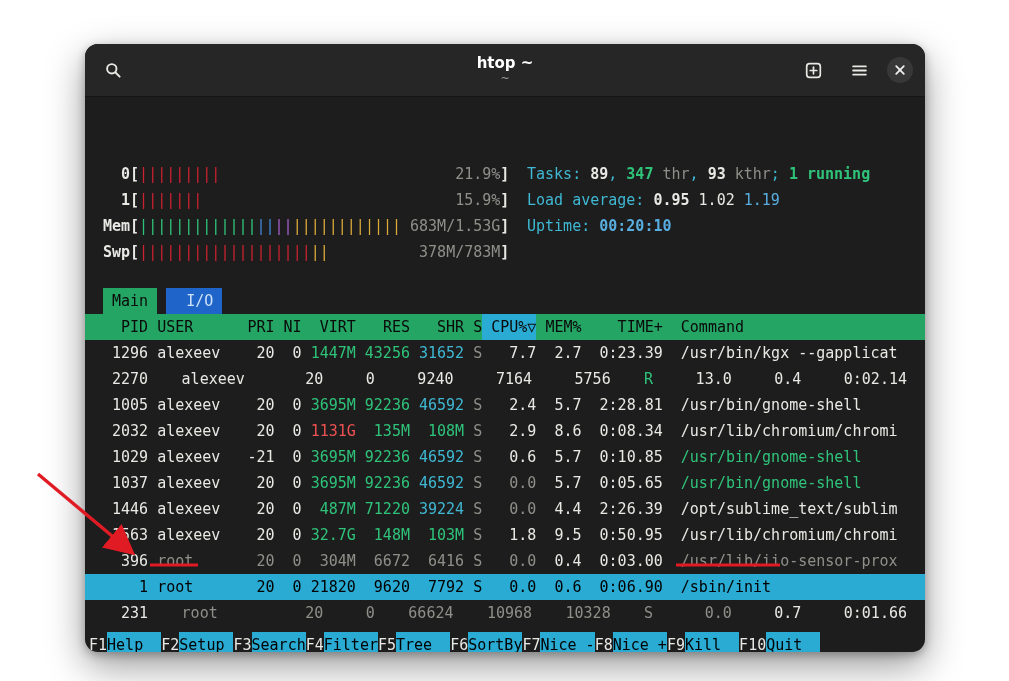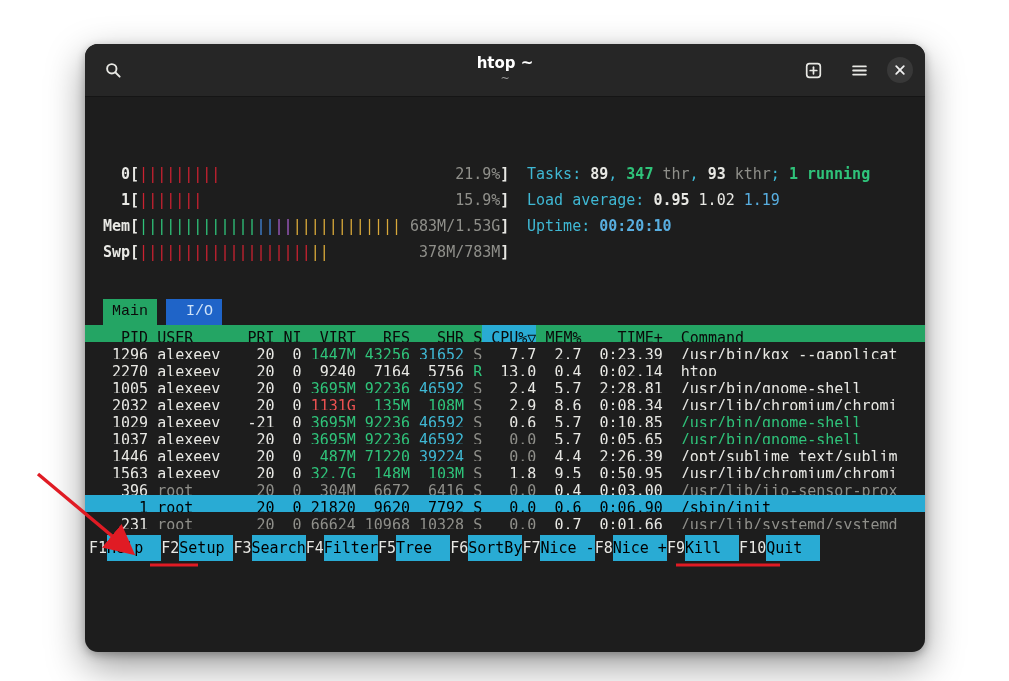--- a/index.html
+++ b/index.html
@@ -34,26 +34,26 @@
   .meters-right{margin-left:14px;}
   .info-line{height:26px;line-height:26px;white-space:pre;}
   .t-lbl{color:var(--cyan);}
   .t-val{color:var(--fg);font-weight:bold;}
   .t-valn{color:var(--fg);}
   .t-grn{color:var(--green);font-weight:bold;}
   .t-dim{color:var(--dim);}
   .t-blu{color:var(--blue);}
   .t-upt{color:var(--blue);font-weight:bold;}
   
-  .tabs{margin-top:34px;padding:0 18px;height:26px;line-height:26px;display:flex;gap:9px;font-family:Liberation Mono, monospace;}
+  .tabs{margin-top:23px;padding:0 18px;height:26px;line-height:26px;display:flex;gap:9px;}
   .tab{padding:0 1ch;white-space:pre;cursor:pointer;}
   .tab.active{background:var(--green_hdr);color:#0b0b0b;}
   .tab.inactive{background:var(--io_bg);color:var(--io_fg);padding-left:20px;}
   
-  .thead,.prow{display:flex;height:17px;line-height:26px;padding:0 18px;justify-content:space-between;}
+  .thead,.prow{display:flex;height:26px;line-height:26px;padding:0 18px;justify-content:space-between;}
   .thead{background:var(--green_hdr);color:#0a0a0a;}
   .thead .sort{background:var(--sel_bg);}
   .cell{display:inline-block;white-space:pre;overflow:hidden;box-sizing:border-box;}
   .c-pid{width:5ch;text-align:right;}
   .c-user{width:10ch;text-align:left;padding-left:1ch;}
   .c-pri{width:4ch;text-align:right;}
   .c-ni{width:3ch;text-align:right;}
   .c-virt{width:6ch;text-align:right;}
   .c-res{width:6ch;text-align:right;}
   .c-shr{width:6ch;text-align:right;}
@@ -169,21 +169,20 @@
             <span class="cell c-user c-w">alexeev</span>
             <span class="cell c-pri c-w">20</span>
             <span class="cell c-ni c-w">0</span>
             <span class="cell c-virt c-w">9240</span>
             <span class="cell c-res c-w">7164</span>
             <span class="cell c-shr c-w">5756</span>
             <span class="cell c-s c-g">R</span>
             <span class="cell c-cpu c-w">13.0</span>
             <span class="cell c-mem c-w">0.4</span>
             <span class="cell c-time c-w">0:02.14</span>
-            <span class="cell c-cmd c-w">htop</span>
           </div>
           <div class="prow">
             <span class="cell c-pid c-w">1005</span>
             <span class="cell c-user c-w">alexeev</span>
             <span class="cell c-pri c-w">20</span>
             <span class="cell c-ni c-w">0</span>
             <span class="cell c-virt c-g">3695M</span>
             <span class="cell c-res c-g">92236</span>
             <span class="cell c-shr c-c">46592</span>
             <span class="cell c-s c-d">S</span>
@@ -295,21 +294,20 @@
             <span class="cell c-user c-d">root</span>
             <span class="cell c-pri c-d">20</span>
             <span class="cell c-ni c-d">0</span>
             <span class="cell c-virt c-d">66624</span>
             <span class="cell c-res c-d">10968</span>
             <span class="cell c-shr c-d">10328</span>
             <span class="cell c-s c-d">S</span>
             <span class="cell c-cpu c-d">0.0</span>
             <span class="cell c-mem c-w">0.7</span>
             <span class="cell c-time c-w">0:01.66</span>
-            <span class="cell c-cmd c-d">/usr/lib/systemd/systemd</span>
           </div>
         </div>
 
       <div class="fkeys" id="fkeys">
           <span class="fk">
             <span class="fkey">F1</span>
             <span class="flabel">Help</span>
           </span>
           <span class="fk">
             <span class="fkey">F2</span>

